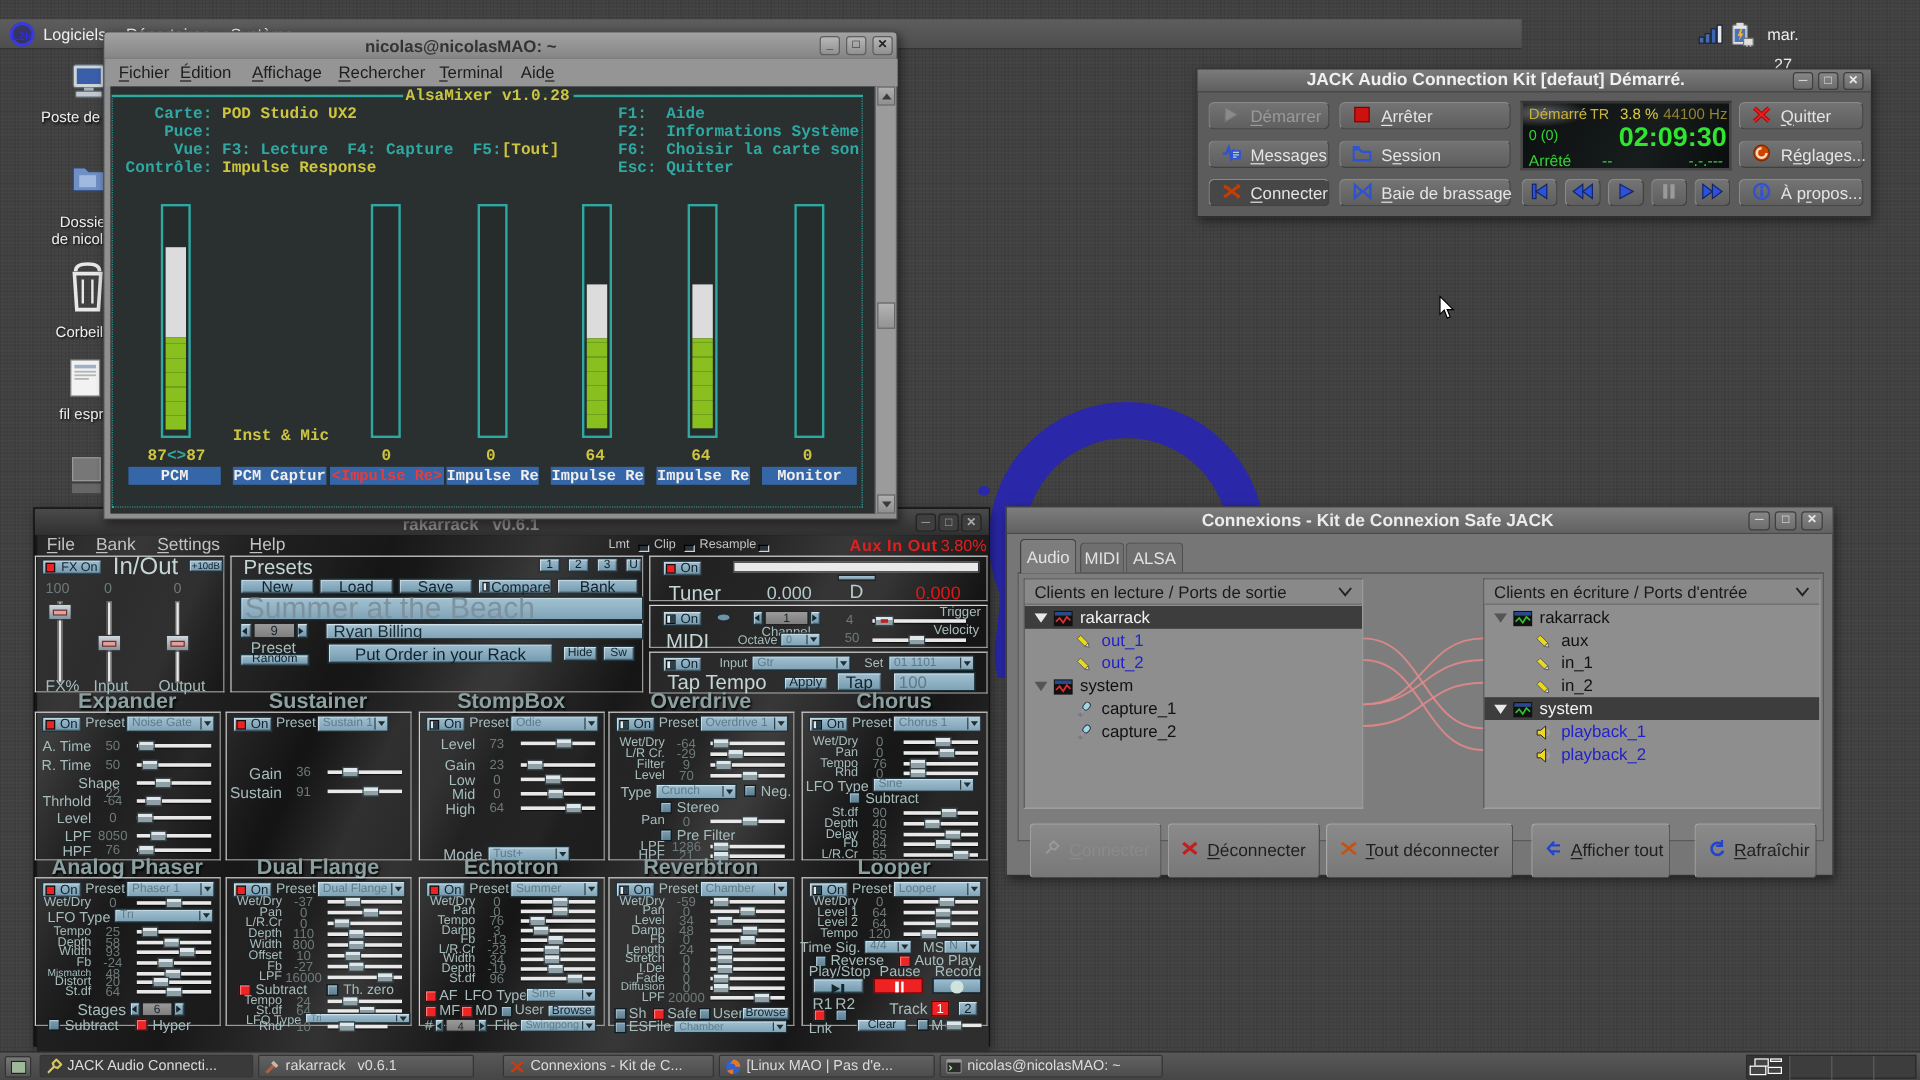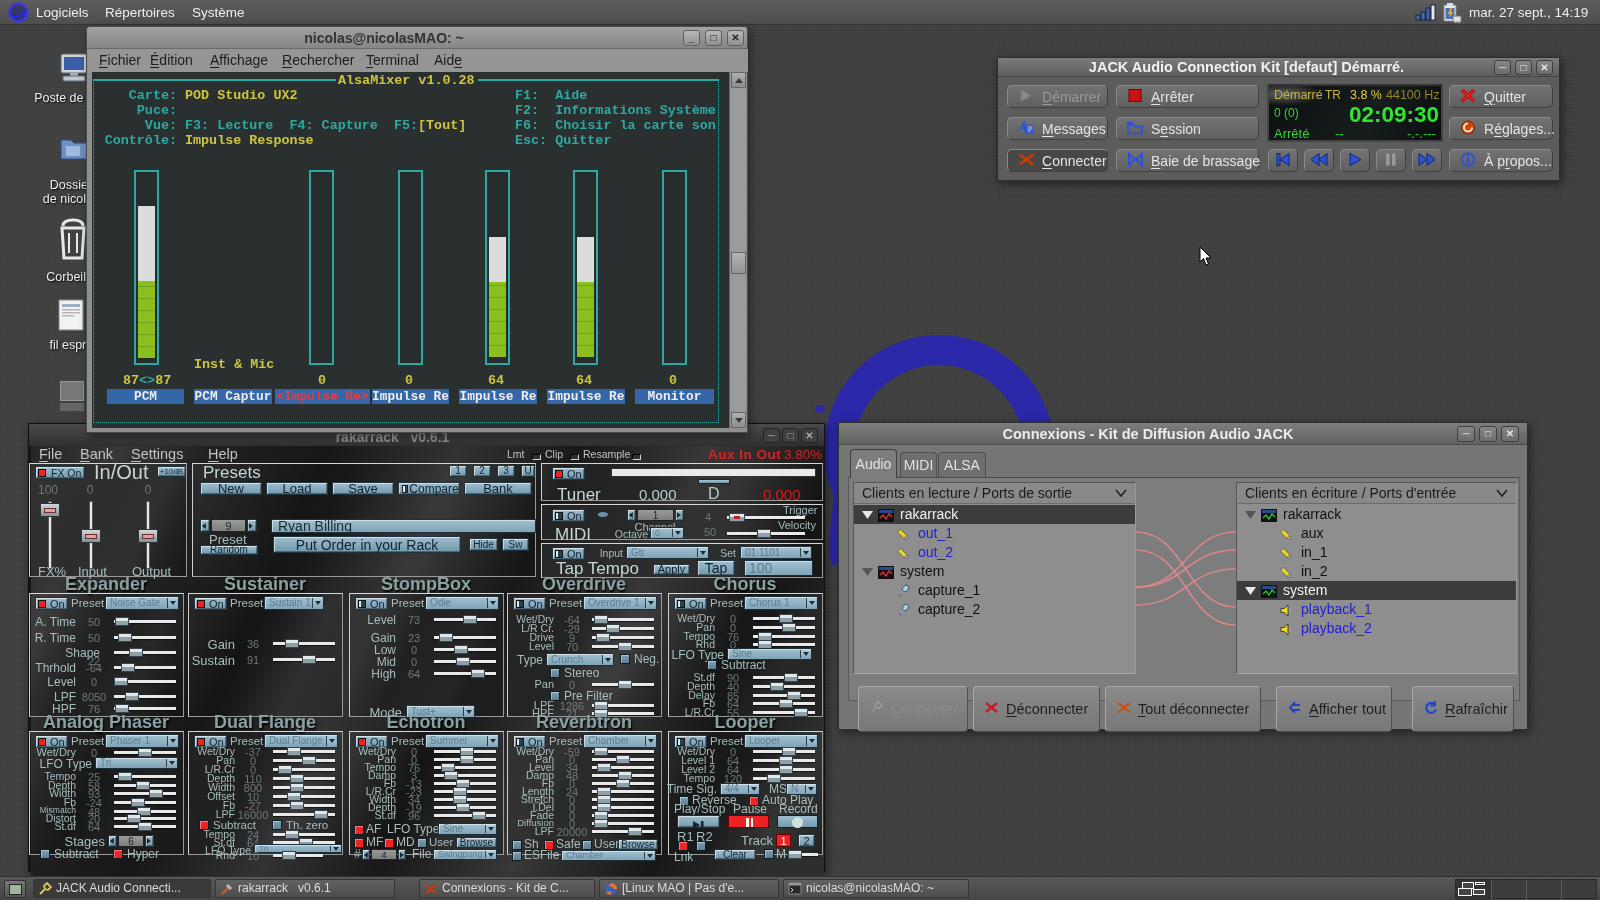--- a/index.html
+++ b/index.html
@@ -6,21 +6,21 @@
 #scene{position:absolute;left:0;top:0;width:1600px;height:900px;overflow:hidden;}
 .abs{position:absolute;}
 
 #desktop{position:absolute;inset:0;
  background:
   repeating-linear-gradient(0deg, rgba(0,0,0,.05) 0 1px, rgba(255,255,255,.01) 1px 2px, rgba(0,0,0,.02) 2px 3px),
   repeating-linear-gradient(90deg, rgba(0,0,0,.04) 0 1px, rgba(255,255,255,.01) 1px 3px),
   #414141;}
 .dicon{position:absolute;text-align:center;color:#eee;font-size:12.5px;text-shadow:1px 1px 2px #000;}
 
-#toppanel{position:absolute;left:0;top:0;width:1600px;height:25px;
+#toppanel{position:absolute;left:0;top:16px;width:1268px;height:25px;
  background:linear-gradient(#5d5d5d,#4e4e4e);border-bottom:1px solid #343434;color:#e6e6e6;text-align:center;}
 .pmenu{position:absolute;top:0;height:25px;line-height:25px;font-size:13.5px;color:#eee;}
 
 .qtbtn3{position:absolute;width:17px;height:15px;background:linear-gradient(#868686,#6d6d6d);
  border:1px solid #3f3f3f;border-radius:3px;color:#e8e8e8;font-size:10px;line-height:13px;
  text-align:center;font-weight:bold;}
 
 #term{position:absolute;left:86px;top:26px;width:662px;height:407px;
  background:#8f8f8f;border:1px solid #4a4a4a;border-radius:4px 4px 0 0;
  box-shadow:2px 3px 8px rgba(0,0,0,.45);}
@@ -218,20 +218,21 @@
         <div class="steelbtn" style="left:418px;top:19px;width:18px;height:12px;font-size:10px;line-height:10px;">1</div>
         <div class="steelbtn" style="left:442px;top:19px;width:18px;height:12px;font-size:10px;line-height:10px;">2</div>
         <div class="steelbtn" style="left:466px;top:19px;width:18px;height:12px;font-size:10px;line-height:10px;">3</div>
         <div class="steelbtn" style="left:490px;top:19px;width:14px;height:12px;font-size:10px;line-height:10px;">U</div>
         <div class="steelbtn" style="left:169px;top:36px;width:62px;height:13px;font-size:13px;line-height:11px;">New</div>
         <div class="steelbtn" style="left:235px;top:36px;width:62px;height:13px;font-size:13px;line-height:11px;">Load</div>
         <div class="steelbtn" style="left:301px;top:36px;width:62px;height:13px;font-size:13px;line-height:11px;">Save</div>
         <div class="steelbtn" style="left:433px;top:36px;width:68px;height:13px;font-size:13px;line-height:11px;">Bank</div>
         <div class="steelbtn" style="left:367px;top:36px;width:62px;height:13px;font-size:12px;line-height:12px;padding-left:10px">Compare</div>
         <div class="abs" style="left:371px;top:39px;width:6px;height:8px;background:linear-gradient(90deg,#dfe9ee 55%,#27404e 55%);border:1px solid #222"></div>
+        <div class="rdrop" style="left:169px;top:51px;width:336px;height:20px;font-size:25px;line-height:19px;color:#7e929d;padding-left:3px">Summer at the Beach</div>
         <div class="steelbtn" style="left:169px;top:73px;width:10px;height:13px;font-size:7px;line-height:11px;">
           <span style="position:absolute;left:30%;top:50%;transform:translate(-30%,-50%);width:0;height:0;border-top:3px solid transparent;border-bottom:3px solid transparent;border-right:4px solid #16262e"></span>
         </div>
         <div class="abs" style="left:180px;top:73px;width:35px;height:13px;background:linear-gradient(#9a9a9a,#7e7e7e);border:1px solid #222;color:#16262e;font-size:11px;line-height:12px;text-align:center">9</div>
         <div class="steelbtn" style="left:216px;top:73px;width:10px;height:13px;font-size:7px;line-height:11px;">
           <span style="position:absolute;left:30%;top:50%;transform:translate(-30%,-50%);width:0;height:0;border-top:3px solid transparent;border-bottom:3px solid transparent;border-left:4px solid #16262e"></span>
         </div>
         <div class="rdrop" style="left:240px;top:73px;width:265px;height:14px;font-size:14px;line-height:13px;color:#1a2a33;padding-left:6px;">Ryan Billing</div>
         <div class="rlab" style="left:178px;top:87px;font-size:13px;">Preset</div>
         <div class="steelbtn" style="left:169px;top:99px;width:58px;height:10px;font-size:10px;line-height:8px;">Random</div>
@@ -401,21 +402,21 @@
           <div class="rlab" style="left:46px;top:20px;font-size:10.5px;transform:translateX(-100%);">Wet/Dry</div>
           <div class="rval" style="left:64px;top:21px;font-size:11px;transform:translateX(-50%)">-64</div>
           <div class="rtrack" style="left:84px;top:24px;width:62px">
             <div class="rhandle" style="left:2px"></div>
           </div>
           <div class="rlab" style="left:46px;top:29px;font-size:10.5px;transform:translateX(-100%);">L/R Cr.</div>
           <div class="rval" style="left:64px;top:30px;font-size:11px;transform:translateX(-50%)">-29</div>
           <div class="rtrack" style="left:84px;top:33px;width:62px">
             <div class="rhandle" style="left:14px"></div>
           </div>
-          <div class="rlab" style="left:46px;top:38px;font-size:10.5px;transform:translateX(-100%);">Drive</div>
+          <div class="rlab" style="left:46px;top:38px;font-size:10.5px;transform:translateX(-100%);">Filter</div>
           <div class="rval" style="left:64px;top:39px;font-size:11px;transform:translateX(-50%)">9</div>
           <div class="rtrack" style="left:84px;top:42px;width:62px">
             <div class="rhandle" style="left:4px"></div>
           </div>
           <div class="rlab" style="left:46px;top:47px;font-size:10.5px;transform:translateX(-100%);">Level</div>
           <div class="rval" style="left:64px;top:48px;font-size:11px;transform:translateX(-50%)">70</div>
           <div class="rtrack" style="left:84px;top:51px;width:62px">
             <div class="rhandle" style="left:26px"></div>
           </div>
           <div class="rlab" style="left:35px;top:60px;font-size:12px;transform:translateX(-100%);">Type</div>
@@ -845,21 +846,21 @@
           <div class="rcb" style="left:95px;top:117px"></div>
           <div class="rlab" style="left:107px;top:116px;font-size:12px;">M</div>
           <div class="rtrack" style="left:119px;top:121px;width:30px">
             <div class="rhandle" style="left:0px"></div>
           </div>
         </div>
       </div>
     </div>
     <div id="conn">
       <div style="position:absolute;left:0;top:0;right:0;height:22px;background:linear-gradient(#7d7d7d,#626262);border-bottom:1px solid #4a4a4a"></div>
-      <div id="conntitle">Connexions - Kit de Diffusion Audio JACK</div>
+      <div id="conntitle">Connexions - Kit de Connexion Safe JACK</div>
       <div class="qtbtn3" style="right:52px;top:3px;width:18px;height:16px;line-height:14px">─</div>
       <div class="qtbtn3" style="right:30px;top:3px;width:18px;height:16px;line-height:14px">□</div>
       <div class="qtbtn3" style="right:8px;top:3px;width:18px;height:16px;line-height:14px">✕</div>
       <div class="ctab" style="left:11px;top:26px;width:47px;height:29px;line-height:28px;background:#7d7d7d;border-color:#3f3f3f;z-index:2">Audio</div>
       <div class="ctab" style="left:61px;top:29px;width:37px;height:26px;line-height:25px">MIDI</div>
       <div class="ctab" style="left:99px;top:29px;width:48px;height:26px;line-height:25px">ALSA</div>
       <div class="abs" style="left:9px;top:54px;width:672px;height:224px;border:1px solid #5a5a5a;border-top-color:#4a4a4a;background:#7d7d7d"></div>
       <svg class="abs" style="left:0;top:0;z-index:3" width="690" height="308">
         <path d="M297 109 C 347 109, 347 184, 397 184" fill="none" stroke="#e08a8a" stroke-width="1.6" opacity=".9"></path>
         <path d="M297 127 C 347 127, 347 202, 397 202" fill="none" stroke="#e08a8a" stroke-width="1.6" opacity=".9"></path>

